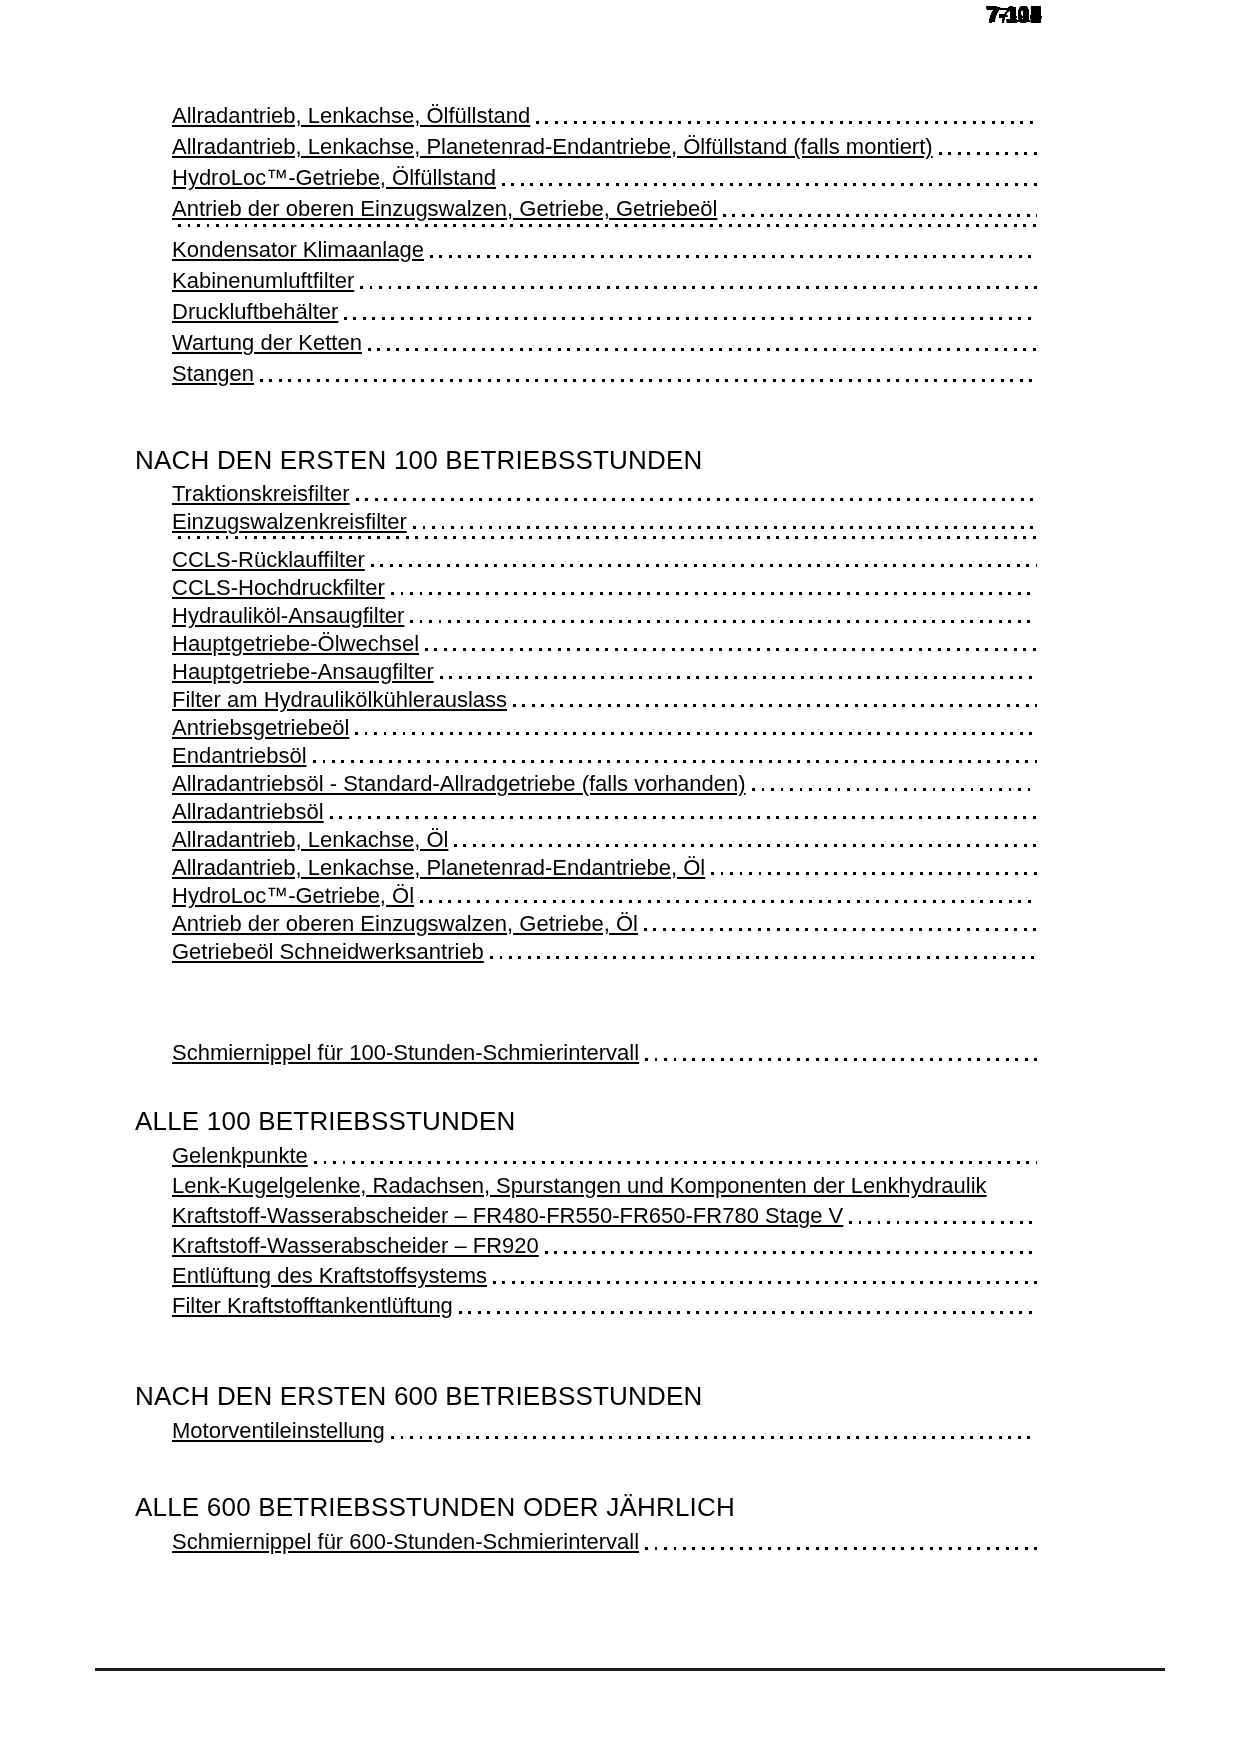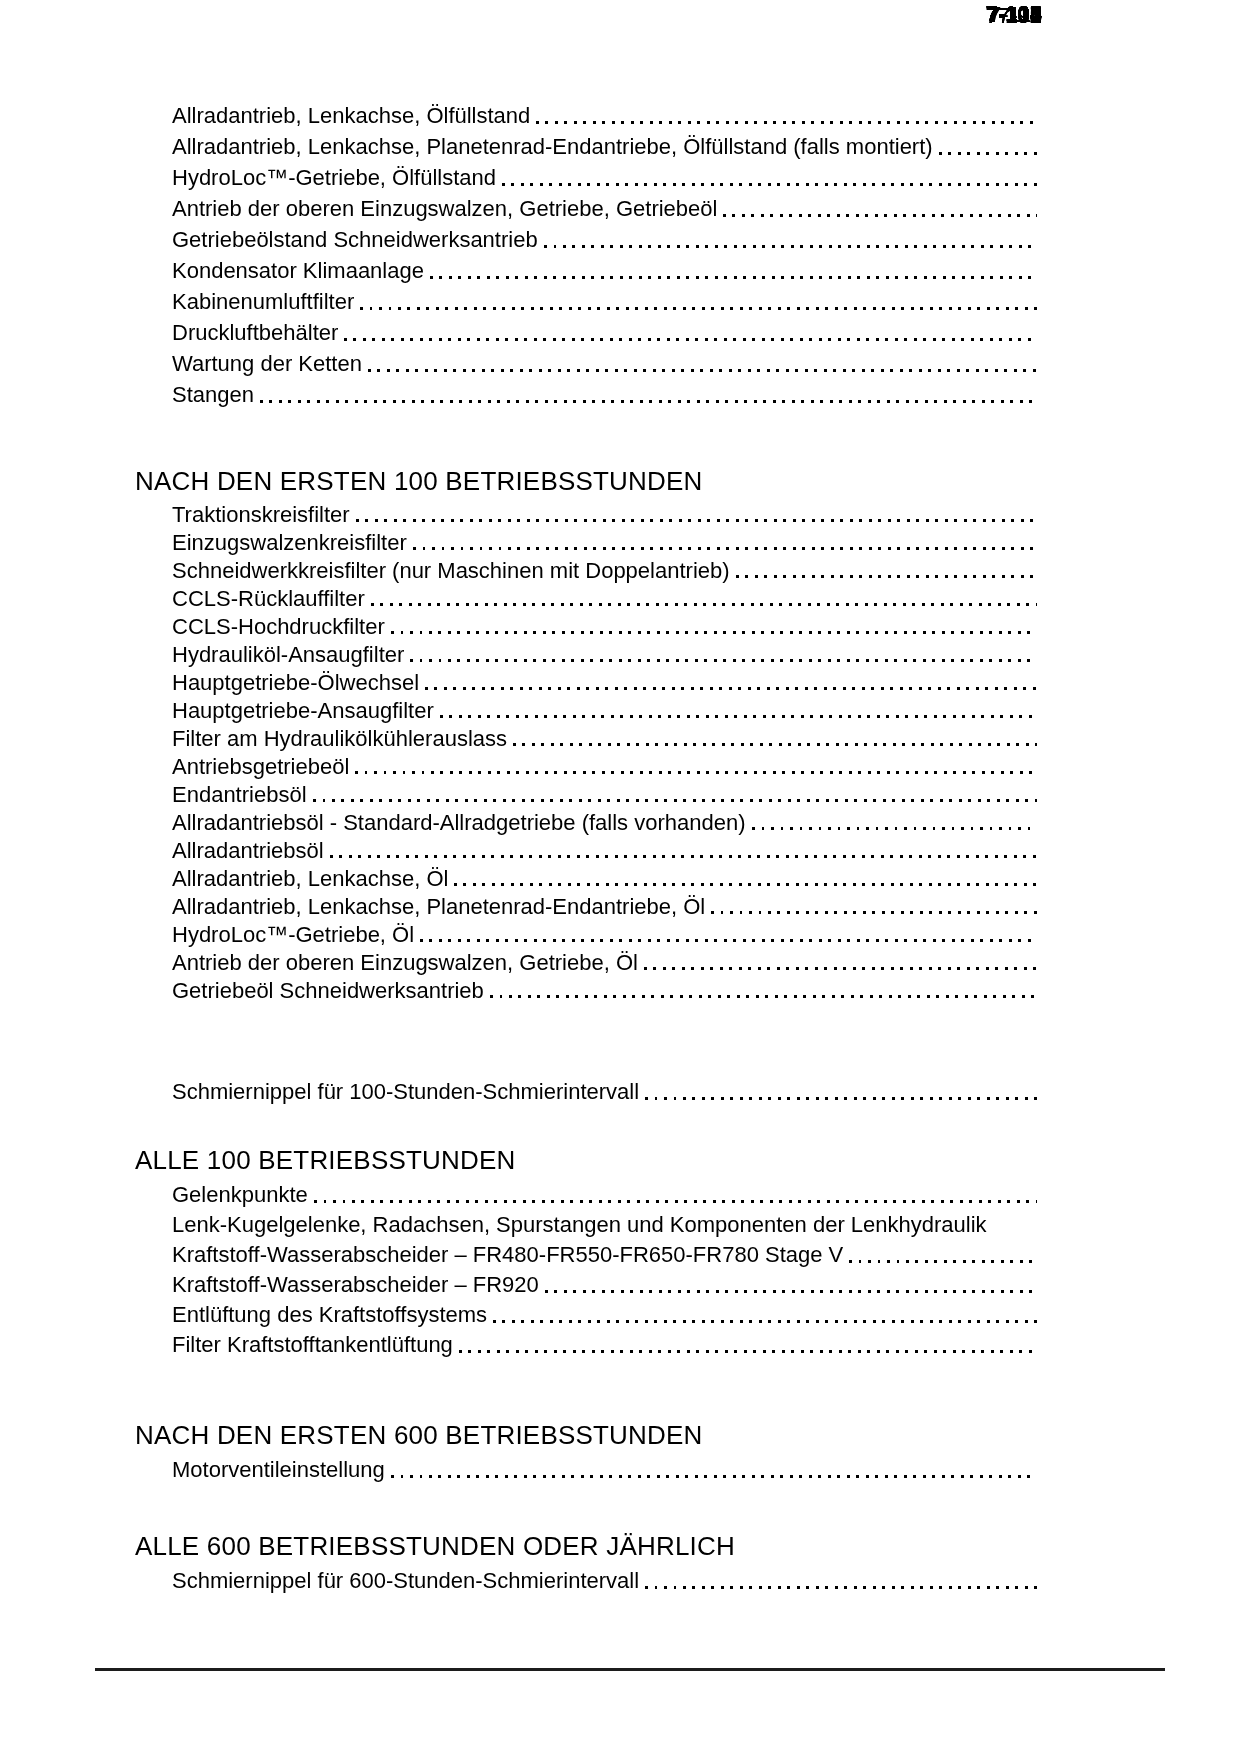--- a/index.html
+++ b/index.html
@@ -40,20 +40,21 @@
   .toc-row {
     display: flex;
     align-items: baseline;
     padding-left: 37px;
     font-size: 22px;
     line-height: 30px;
     white-space: nowrap;
   }
   .toc-row .label {
     flex: 0 0 auto;
+    text-decoration: underline;
   }
   .toc-row .dots {
     flex: 1 1 auto;
     height: 3px;
     align-self: flex-end;
     margin: 0 5px 7px 6px;
     background-image: repeating-linear-gradient(
       to right,
       #000 0px, #000 2.6px,
       transparent 2.6px, transparent 9.5px
@@ -103,21 +104,20 @@
             <span class="label">HydroLoc™-Getriebe, Ölfüllstand</span>
             <span class="dots"></span>
             <span class="page">7-97</span>
           </div>
           <div class="toc-row">
             <span class="label">Antrieb der oberen Einzugswalzen, Getriebe, Getriebeöl</span>
             <span class="dots"></span>
             <span class="page">7-99</span>
           </div>
           <div class="toc-row">
-            <span class="label">Getriebeölstand Schneidwerksantrieb</span>
             <span class="dots"></span>
             <span class="page">7-101</span>
           </div>
           <div class="toc-row">
             <span class="label">Kondensator Klimaanlage</span>
             <span class="dots"></span>
             <span class="page">7-102</span>
           </div>
           <div class="toc-row">
             <span class="label">Kabinenumluftfilter</span>
@@ -148,21 +148,20 @@
             <span class="label">Traktionskreisfilter</span>
             <span class="dots"></span>
             <span class="page">7-104</span>
           </div>
           <div class="toc-row">
             <span class="label">Einzugswalzenkreisfilter</span>
             <span class="dots"></span>
             <span class="page">7-104</span>
           </div>
           <div class="toc-row">
-            <span class="label">Schneidwerkkreisfilter (nur Maschinen mit Doppelantrieb)</span>
             <span class="dots"></span>
             <span class="page">7-104</span>
           </div>
           <div class="toc-row">
             <span class="label">CCLS-Rücklauffilter</span>
             <span class="dots"></span>
             <span class="page">7-104</span>
           </div>
           <div class="toc-row">
             <span class="label">CCLS-Hochdruckfilter</span>

